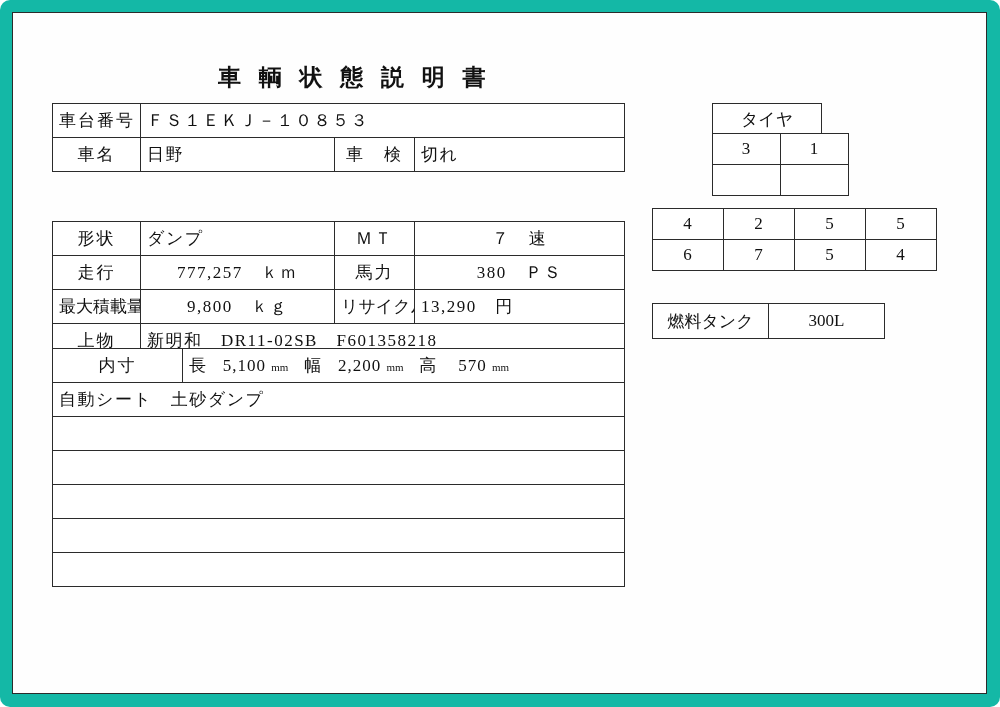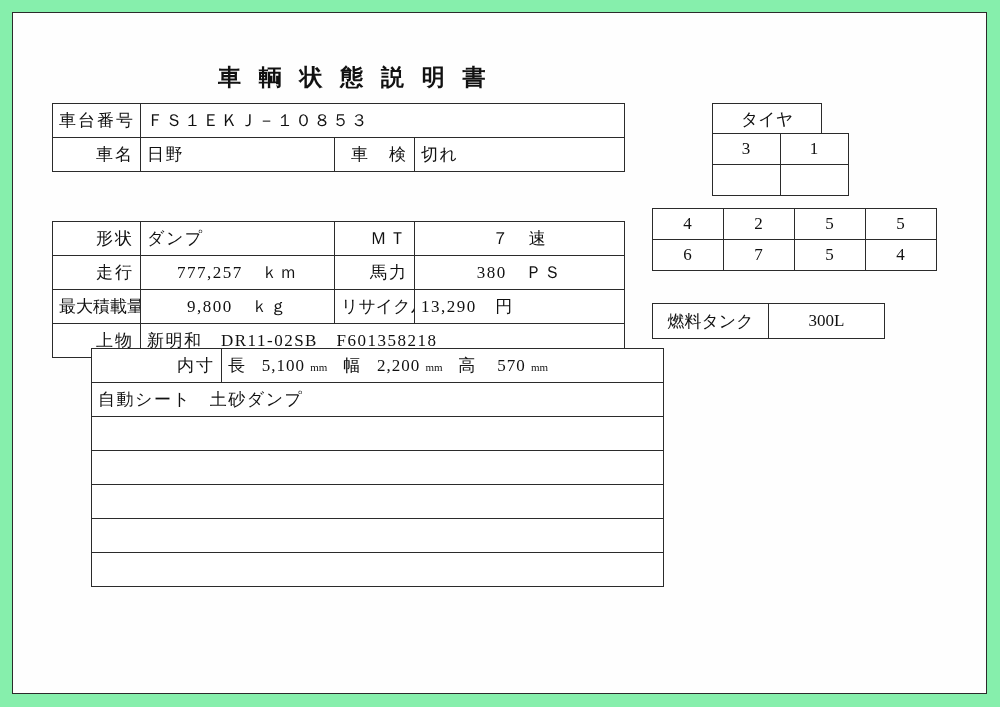--- a/index.html
+++ b/index.html
@@ -8,22 +8,23 @@
     background: #ffffff;
   }
   body {
     font-family: "Liberation Serif", "DejaVu Serif", serif;
     color: #1a1a1a;
   }
   .page {
     position: relative;
     width: 1000px;
     height: 707px;
-    background: #86efac;
+    background: #14b8a6;
     overflow: hidden;
+    border-radius: 10px;
   }
   
   .sheet-frame {
     position: absolute;
     left: 12px;
     top: 12px;
     width: 975px;
     height: 682px;
     border: 1px solid #2b2b2b;
     box-sizing: border-box;
@@ -51,21 +52,21 @@
   table.grid td {
     border: 1px solid #2b2b2b;
     padding: 0 6px;
     font-size: 17px;
     color: #111;
     vertical-align: middle;
     white-space: nowrap;
     overflow: hidden;
   }
   td.lbl {
-    text-align: right;
+    text-align: center;
     font-size: 16px;
     letter-spacing: 2px;
   }
   td.lbl-sm {
     text-align: left;
     font-size: 12px;
     letter-spacing: 0px;
   }
   td.val {
     text-align: left;
@@ -83,21 +84,21 @@
 
   
   #tbl-main1 { left: 52px; top: 103px; width: 572px; }
   #tbl-main1 td { height: 33px; }
 
   
   #tbl-main2 { left: 52px; top: 209px; width: 572px; margin-top: 12px; }
   #tbl-main2 td { height: 33px; }
 
   
-  #tbl-inner { left: 52px; top: 348px; width: 572px; margin-left: 39px; }
+  #tbl-inner { left: 52px; top: 348px; width: 572px; }
   #tbl-inner td { height: 33px; }
   .dim-cell {
     font-size: 17px;
     letter-spacing: 1px;
   }
   .unit {
     font-size: 11px;
     letter-spacing: 0;
     vertical-align: baseline;
   }

